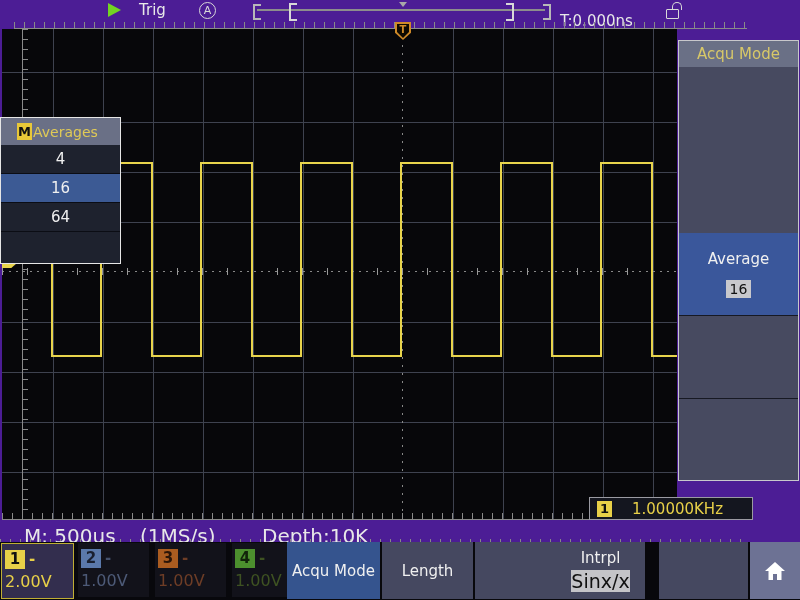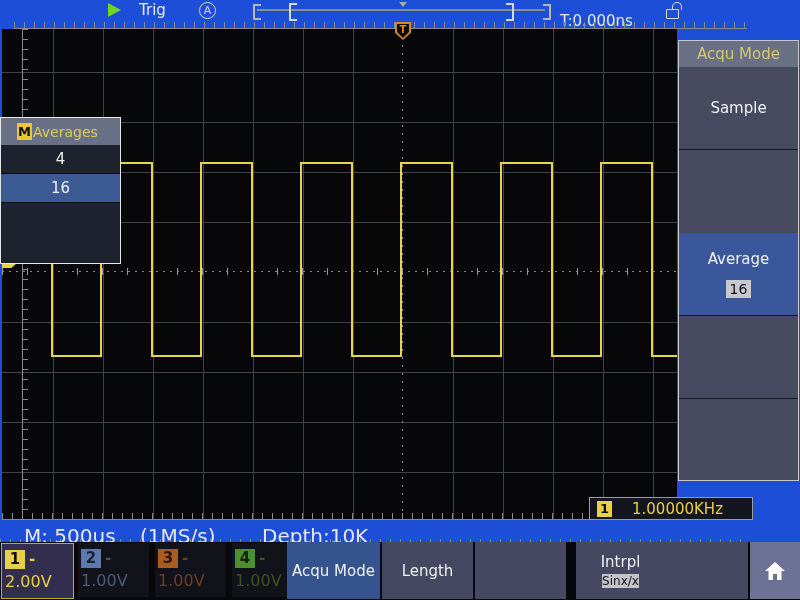--- a/index.html
+++ b/index.html
@@ -1,16 +1,16 @@
 <!DOCTYPE html>
 <html><head>
 <meta charset="utf-8">
 <style>
   html,body{margin:0;padding:0;background:#000;}
-  #screen{position:relative;width:800px;height:600px;background:#1d4ed8;overflow:hidden;
+  #screen{position:relative;width:800px;height:600px;background:#4c1d95;overflow:hidden;
           font-family:"DejaVu Sans","Liberation Sans",sans-serif;color:#e8e8e8;}
   .abs{position:absolute;}
   
   .play-icon{left:108px;top:3px;width:0;height:0;border-left:13px solid #72d422;
              border-top:7px solid transparent;border-bottom:7px solid transparent;}
   .trig-label{left:139px;top:1px;font-size:15px;color:#e8e8e8;}
   .auto-badge{left:199px;top:2px;width:15px;height:15px;border:1.5px solid #d8d8d8;border-radius:50%;
               font-size:11px;line-height:15px;text-align:center;color:#d8d8d8;}
   .pos-line{left:257px;top:9px;width:288px;height:2px;background:#8d8d8d;}
   .brk{top:4px;width:6px;height:12px;border-left:2px solid #b8b8b8;border-top:2px solid #b8b8b8;border-bottom:2px solid #b8b8b8;}
@@ -84,21 +84,21 @@
   #bottombar{left:0;top:542px;width:800px;height:58px;background:#08080c;}
   .ch-slot{position:absolute;top:1px;width:71px;height:54px;background:#12121a;}
   .ch-slot.active{background:#332e4e;border:1px solid #c0ae34;}
   .ch-badge{position:absolute;left:3px;top:6px;width:20px;height:19px;font-size:15px;font-weight:bold;
       text-align:center;line-height:19px;}
   .ch-dash{position:absolute;left:27px;top:6px;font-size:15px;font-weight:bold;}
   .ch-val{position:absolute;left:3px;top:28px;font-size:16px;}
   .softkey{position:absolute;top:0;height:57px;background:#454860;color:#f0f0f0;font-size:15px;
       display:flex;flex-direction:column;align-items:center;justify-content:center;}
   .softkey.sel{background:#35548e;}
-  .sk-val{margin-top:3px;background:#c4c4c8;color:#111;padding:0 0;font-size:12px;}
+  .sk-val{margin-top:3px;background:#c4c4c8;color:#111;padding:0 0;font-size:19px;}
   .home-key{position:absolute;top:0;left:750px;width:50px;height:57px;background:#6d7294;
       display:flex;align-items:center;justify-content:center;}
 </style>
 </head>
 <body>
 
 <div id="screen">
 
   <div class="abs play-icon"></div>
   <div class="abs trig-label">Trig</div>
@@ -161,27 +161,25 @@
   </div>
   <div class="abs ch-marker"></div>
 
   <div class="abs" id="popup">
     <div class="popup-head">
       <span class="m-badge">M</span>
       <span class="popup-title">Averages</span>
     </div>
     <div class="popup-row" style="top:27px">4</div>
     <div class="popup-row sel" style="top:56px">16</div>
+    <div class="popup-row" style="top:85px">64</div>
   </div>
 
   <div class="abs" id="menu">
     <div class="menu-head">Acqu Mode</div>
-    <div class="menu-item" style="top:26px">
-      <span>Sample</span>
-    </div>
     <div class="menu-item sel" style="top:192px">
       <span>Average</span>
       <span class="menu-val">16</span>
     </div>
     <div class="menu-item" style="top:275px"></div>
     <div class="menu-item" style="top:358px;border-bottom:none"></div>
   </div>
 
   <div class="abs" id="freqbox">
     <span class="freq-badge">1</span>
@@ -214,21 +212,21 @@
       <span class="ch-val" style="color:#3e5222">1.00V</span>
     </div>
 
     <div class="softkey sel" style="left:287px;width:93px">
       <span>Acqu Mode</span>
     </div>
     <div class="softkey" style="left:382px;width:91px">
       <span>Length</span>
     </div>
     <div class="softkey" style="left:475px;width:91px"></div>
-    <div class="softkey" style="left:576px;width:89px">
+    <div class="softkey" style="left:556px;width:89px">
       <span>Intrpl</span>
       <span class="sk-val">Sinx/x</span>
     </div>
     <div class="softkey" style="left:659px;width:89px"></div>
     <div class="home-key">
       <svg width="24" height="22" viewBox="0 0 24 22">
         <path d="M12 2 L22 11 H18.5 V20 H14 V14 H10 V20 H5.5 V11 H2 Z" fill="#ffffff"></path>
       </svg>
     </div>
   </div>

